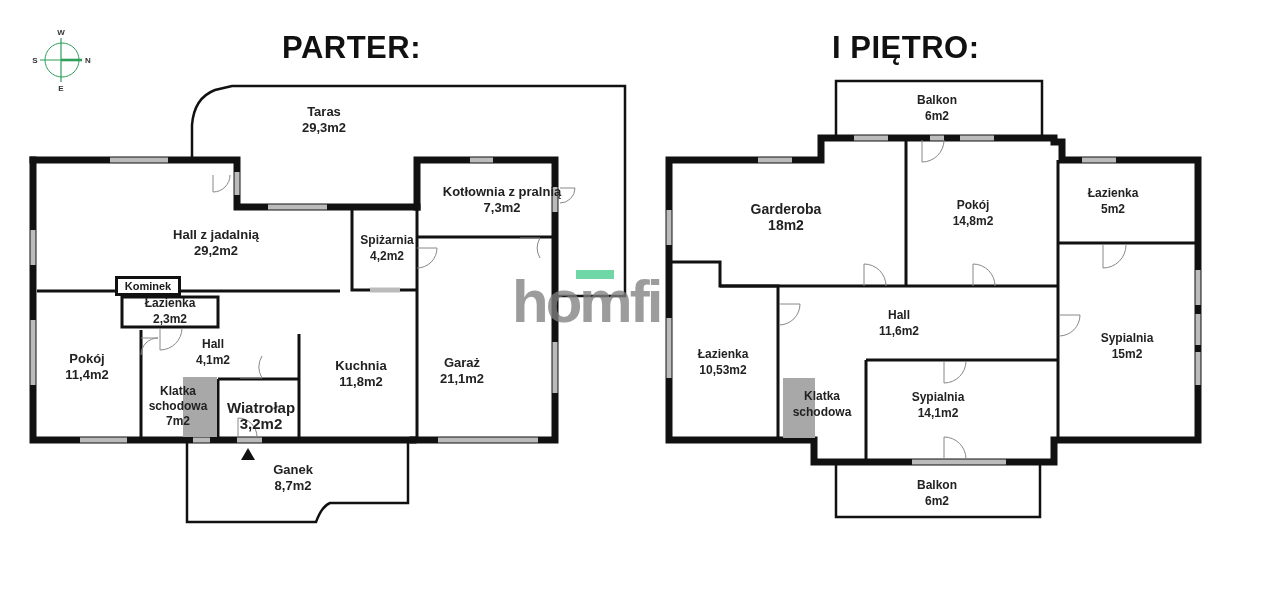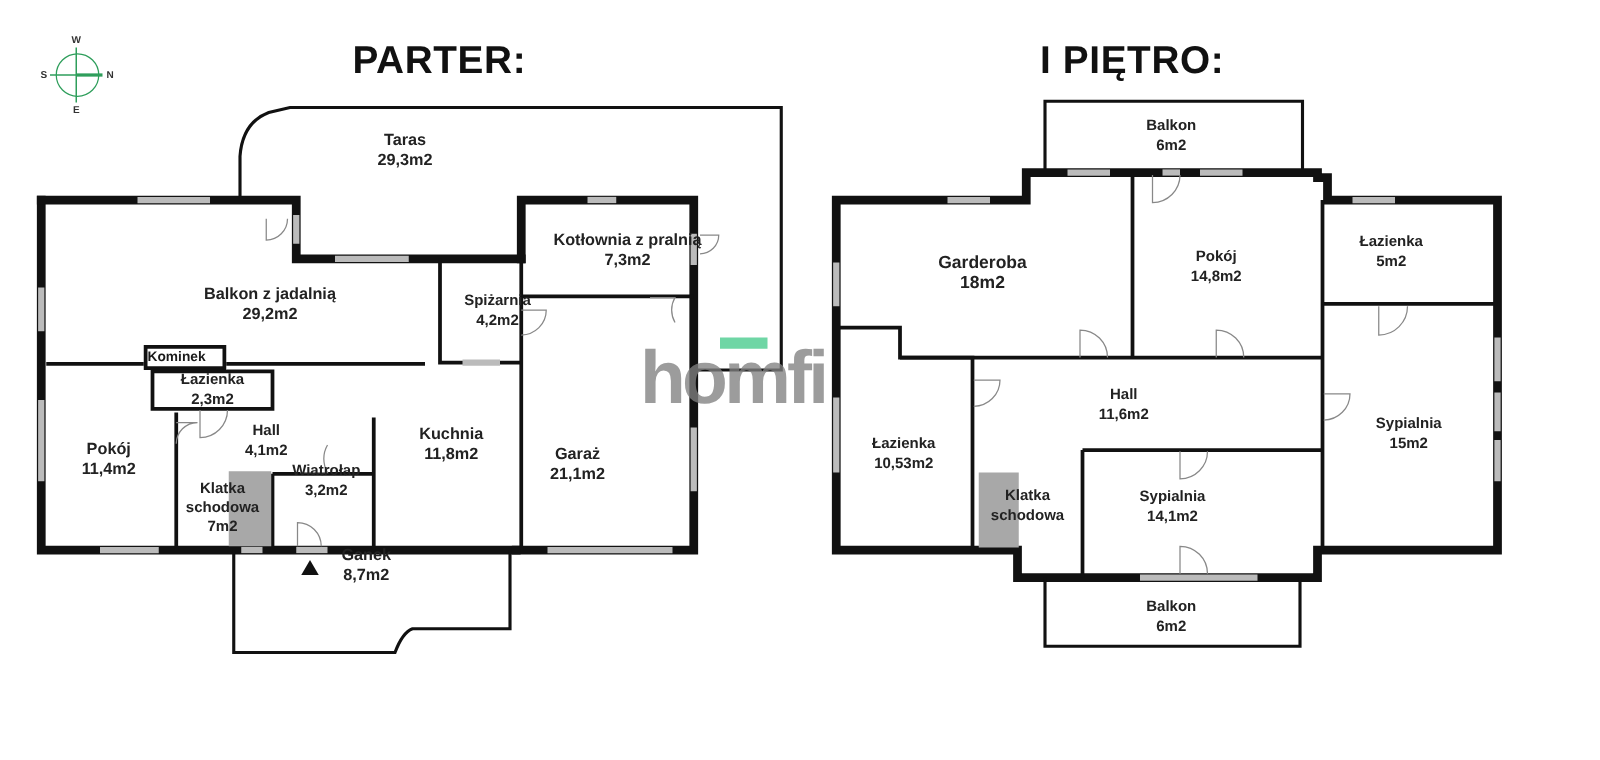--- a/index.html
+++ b/index.html
@@ -8,21 +8,21 @@
   .plan-svg { position:absolute; left:0; top:0; width:1280px; height:608px; }
   .title { position:absolute; font-weight:700; font-size:31px; letter-spacing:0.5px; color:#111; }
   .room { position:absolute; transform:translate(-50%,-50%); text-align:center;
           font-weight:700; font-size:13px; line-height:16px; color:#222; white-space:nowrap; }
   .room .area { display:block; }
   .compass-lbl { position:absolute; font-size:8px; font-weight:700; color:#333; transform:translate(-50%,-50%); }
   .watermark { position:absolute; left:512px; top:262px; font-size:60px; font-weight:700;
                color:rgba(128,128,128,0.78); letter-spacing:-3px; line-height:80px; }
   .watermark-bar { position:absolute; left:576px; top:270px; width:38px; height:9px; background:#6fd6a5; }
   .kominek { position:absolute; left:115px; top:276px; width:60px; height:14px; border:3px solid #111;
-             font-size:11px; font-weight:700; text-align:left; line-height:14px; background:#fff; }
+             font-size:11px; font-weight:700; text-align:center; line-height:14px; background:#fff; }
 </style>
 </head>
 <body>
 
 <svg class="plan-svg" viewBox="0 0 1280 608">
   <defs>
     <style>
       .w { stroke:#111; stroke-width:7; fill:none; stroke-linecap:square; }
       .t { stroke:#111; stroke-width:3; fill:none; }
       .th { stroke:#111; stroke-width:2.5; fill:none; }
@@ -135,51 +135,51 @@
 <span class="compass-lbl" style="left:88px;top:60px">N</span>
 <span class="compass-lbl" style="left:61px;top:88px">E</span>
 
 <div class="title" style="left:282px;top:30px">PARTER:</div>
 <div class="title" style="left:832px;top:30px">I PIĘTRO:</div>
 
 <div class="room" style="left:324px;top:120px">
   <span>Taras</span><span class="area">29,3m2</span>
 </div>
 <div class="room" style="left:216px;top:243px">
-  <span>Balkon z jadalnią</span><span class="area">29,2m2</span>
+  <span>Hall z jadalnią</span><span class="area">29,2m2</span>
 </div>
 <div class="room" style="left:502px;top:200px">
   <span>Kotłownia z pralnią</span><span class="area">7,3m2</span>
 </div>
-<div class="room" style="left:398px;top:248px;font-size:12px">
+<div class="room" style="left:387px;top:248px;font-size:12px">
   <span>Spiżarnia</span><span class="area">4,2m2</span>
 </div>
 <div class="kominek">Kominek</div>
 <div class="room" style="left:170px;top:311px;font-size:12px">
   <span>Łazienka</span><span class="area">2,3m2</span>
 </div>
 <div class="room" style="left:87px;top:367px">
   <span>Pokój</span><span class="area">11,4m2</span>
 </div>
 <div class="room" style="left:213px;top:352px;font-size:12px">
   <span>Hall</span><span class="area">4,1m2</span>
 </div>
 <div class="room" style="left:178px;top:406px;font-size:12px;line-height:15px">
   <span>Klatka</span><span class="area">schodowa</span><span class="area">7m2</span>
 </div>
-<div class="room" style="left:261px;top:384px;font-size:12px">
+<div class="room" style="left:261px;top:416px;font-size:15px">
   <span>Wiatrołap</span><span class="area">3,2m2</span>
 </div>
-<div class="room" style="left:361px;top:355px">
+<div class="room" style="left:361px;top:374px">
   <span>Kuchnia</span><span class="area">11,8m2</span>
 </div>
 <div class="room" style="left:462px;top:371px">
   <span>Garaż</span><span class="area">21,1m2</span>
 </div>
-<div class="room" style="left:293px;top:452px">
+<div class="room" style="left:293px;top:478px">
   <span>Ganek</span><span class="area">8,7m2</span>
 </div>
 
 <div class="room" style="left:937px;top:108px;font-size:12px">
   <span>Balkon</span><span class="area">6m2</span>
 </div>
 <div class="room" style="left:786px;top:217px;font-size:14px">
   <span>Garderoba</span><span class="area">18m2</span>
 </div>
 <div class="room" style="left:973px;top:213px;font-size:12px">

